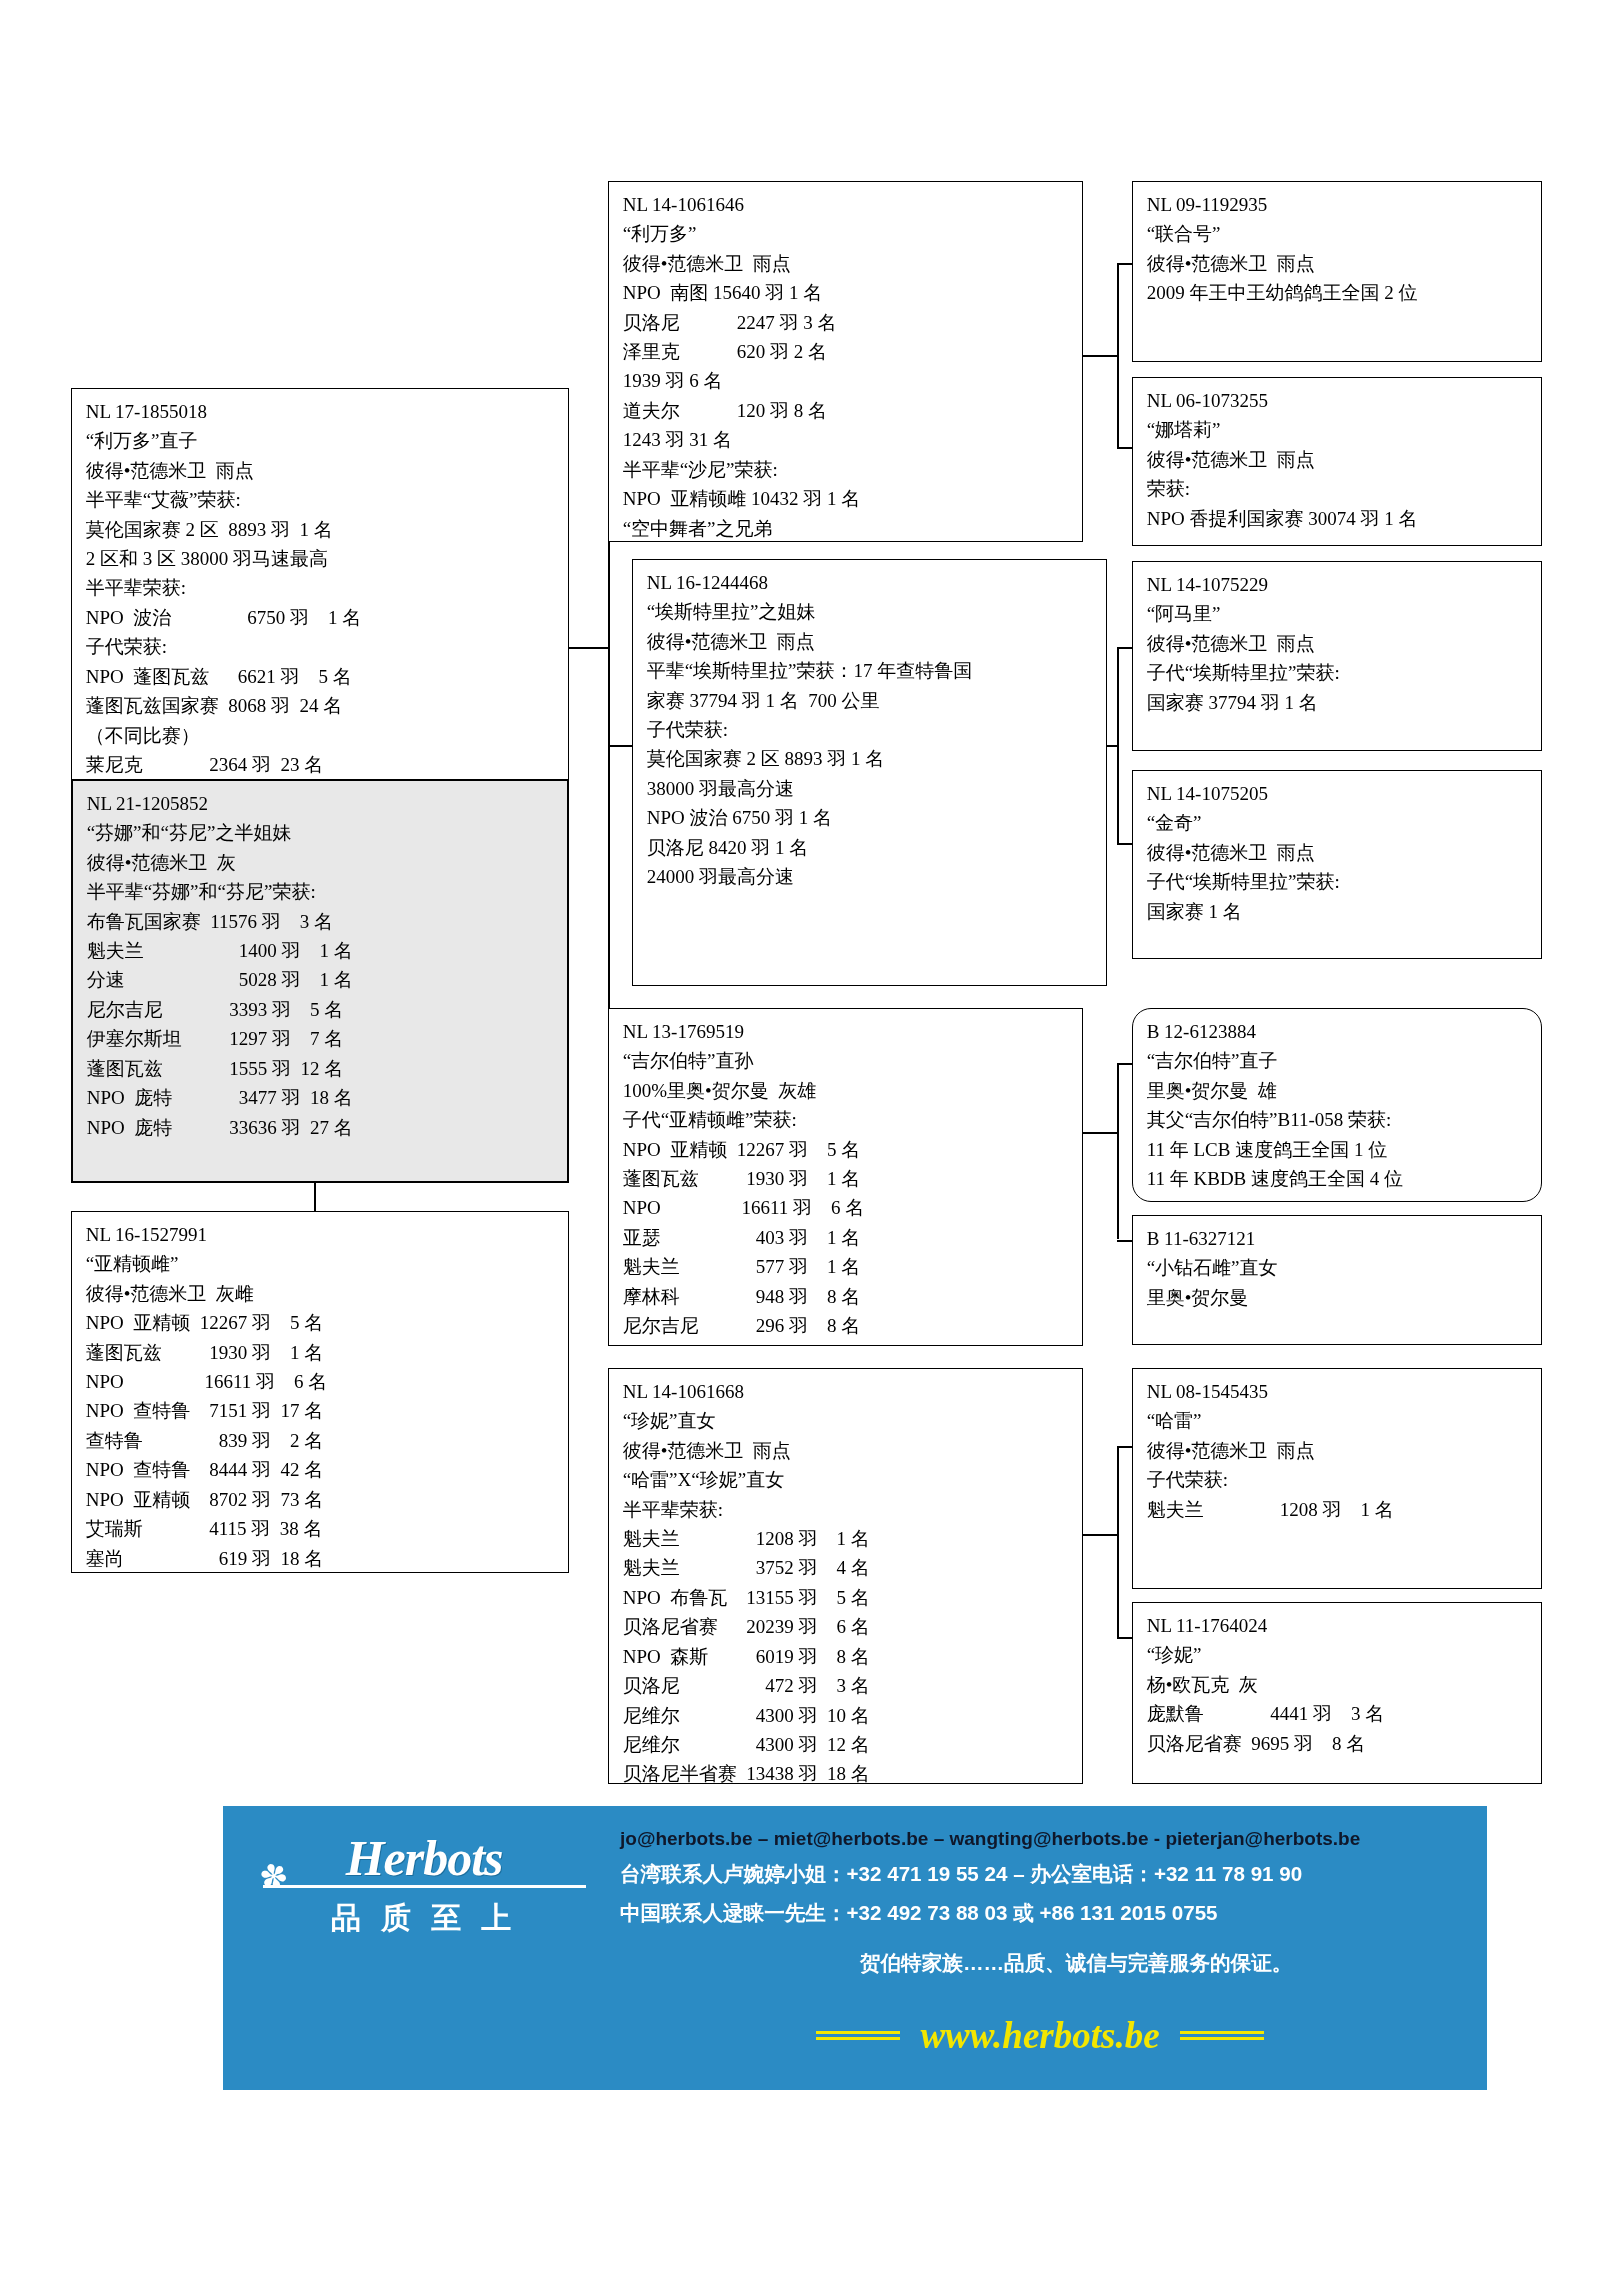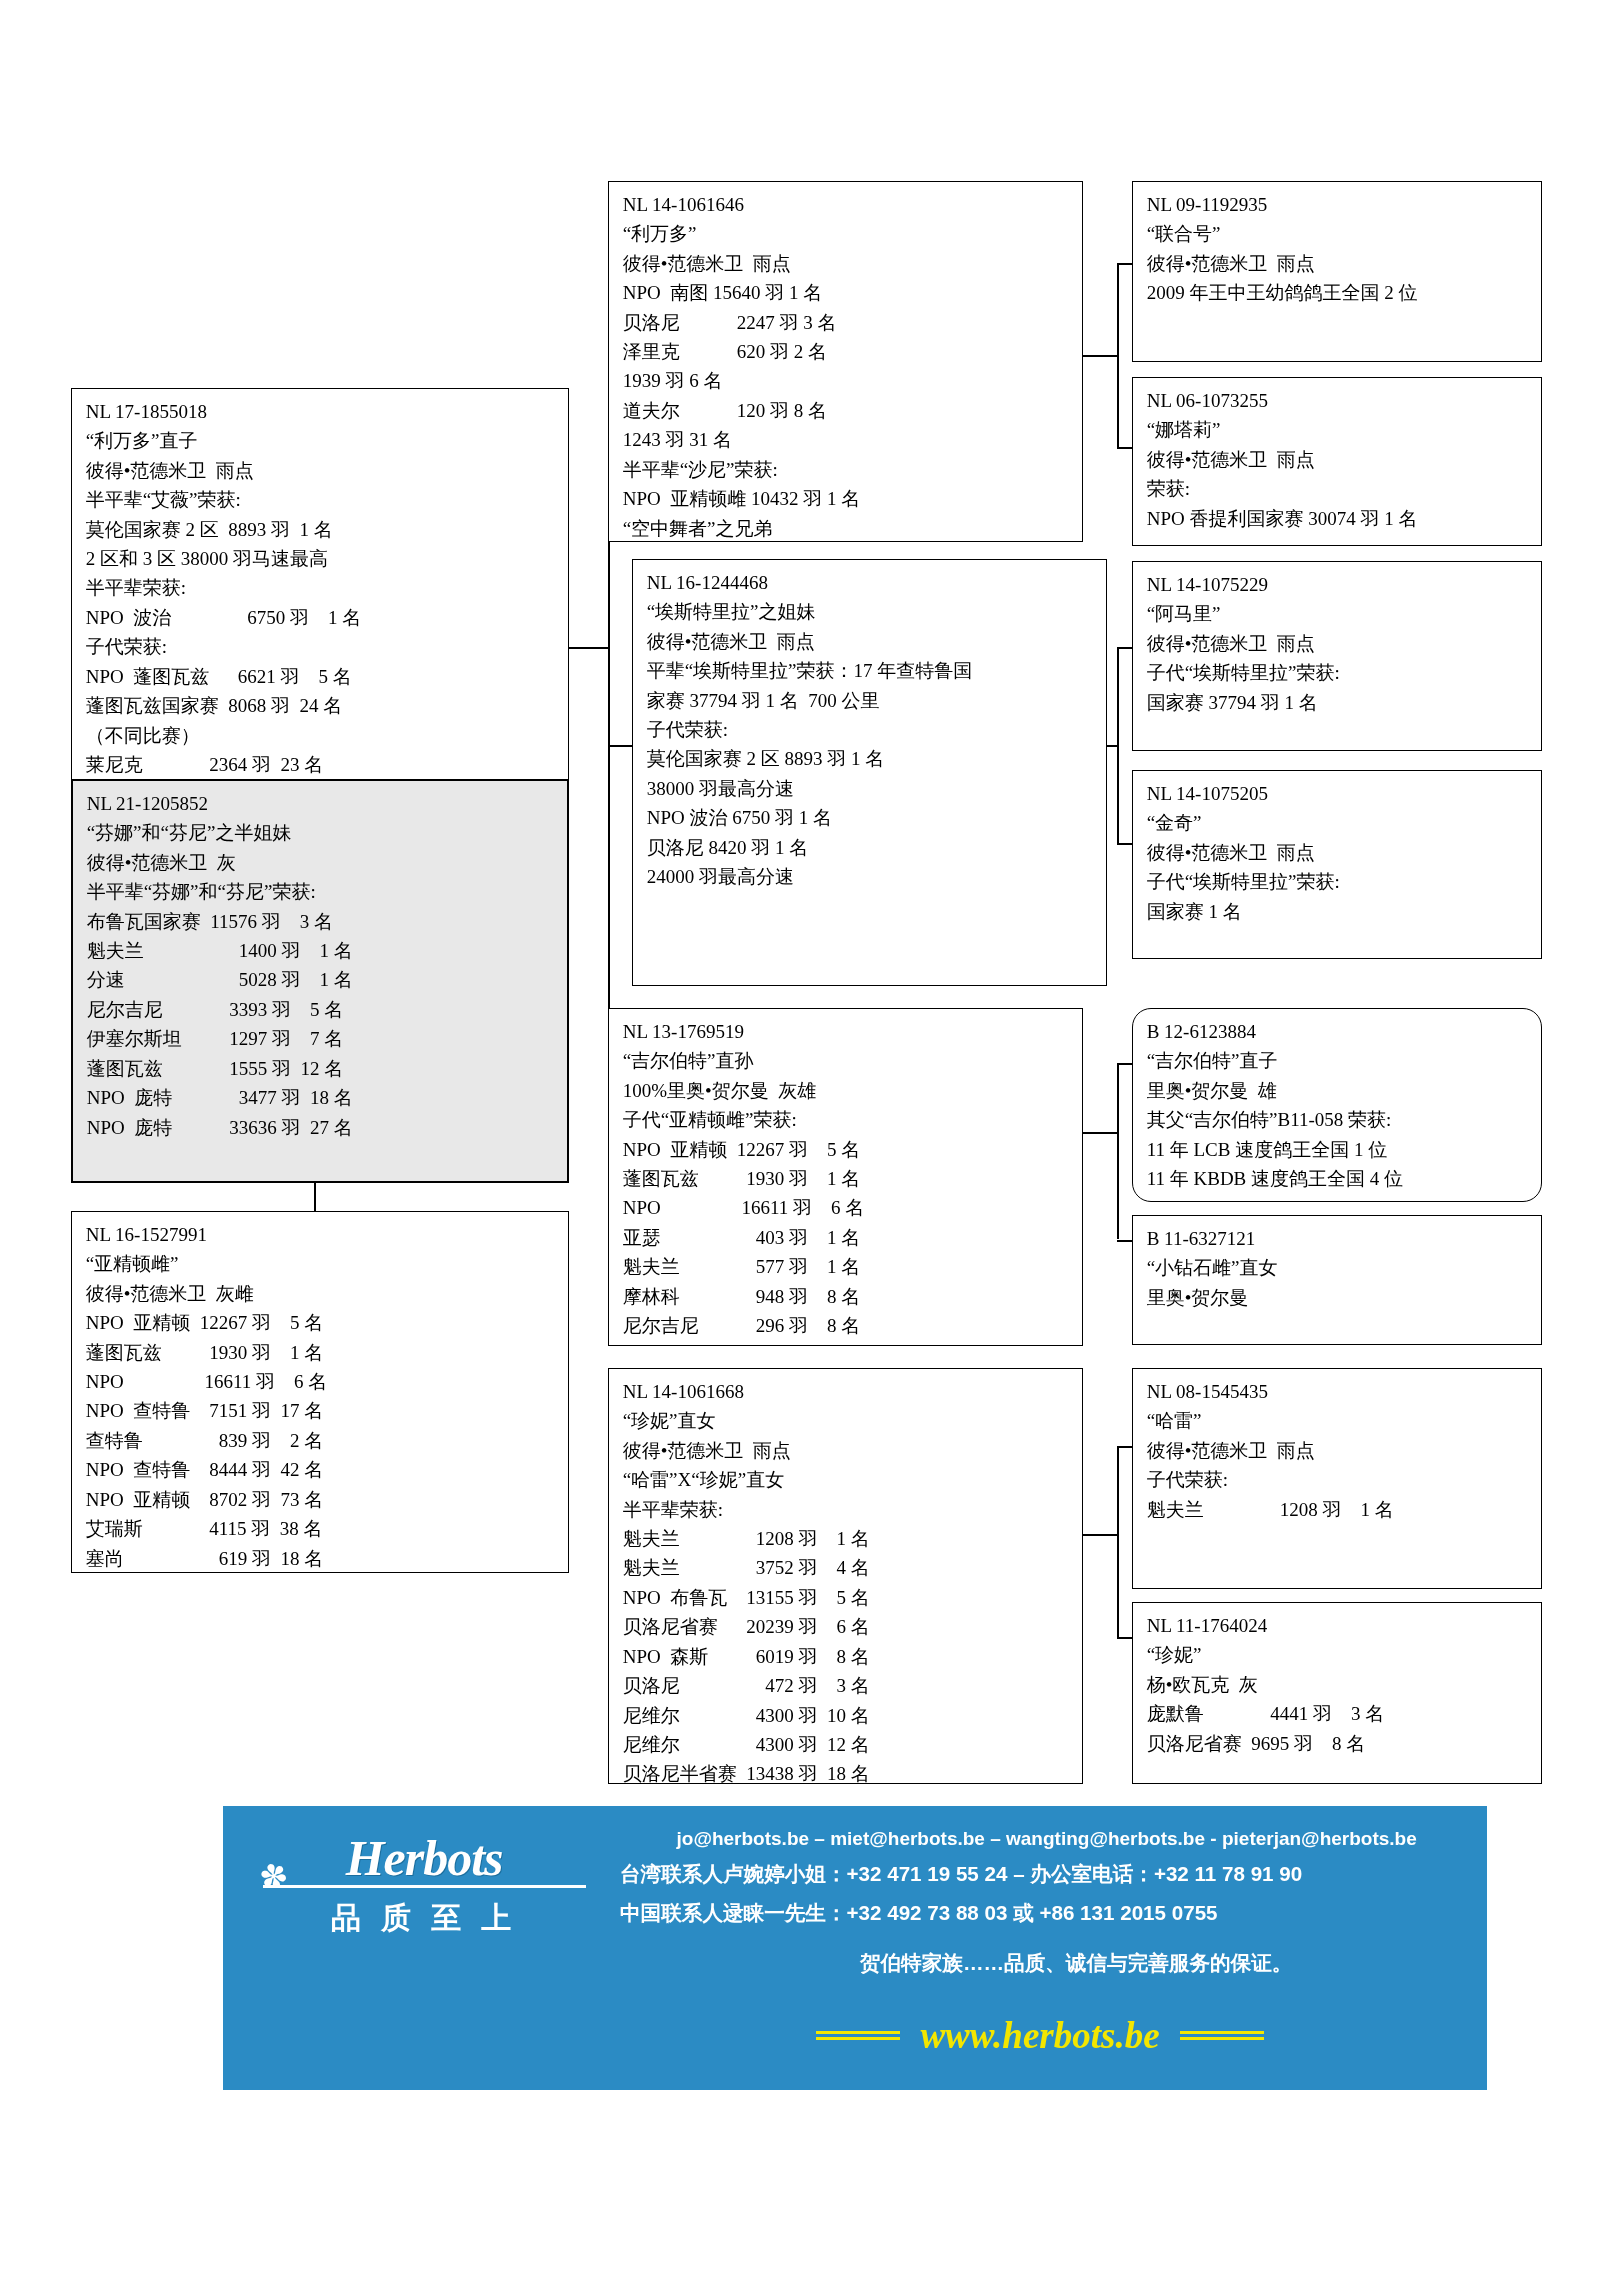--- a/index.html
+++ b/index.html
@@ -93,24 +93,23 @@
   .banner-lines {
     position: absolute;
     left: 397px;
     top: 21.6px;
     right: 13.7px;
   }
   .banner-email {
     font-family: "Liberation Sans", sans-serif;
     font-size: 19px;
     font-weight: bold;
-    color: #ffffff;
+    color: #0f172a;
     letter-spacing: 0px;
     white-space: nowrap;
-    text-align: center;
   }
   .banner-cn {
     font-family: "Liberation Sans", sans-serif;
     font-size: 20.6px;
     font-weight: bold;
     color: #ffffff;
     margin-top: 10.8px;
     white-space: nowrap;
   }
   .banner-slogan {

